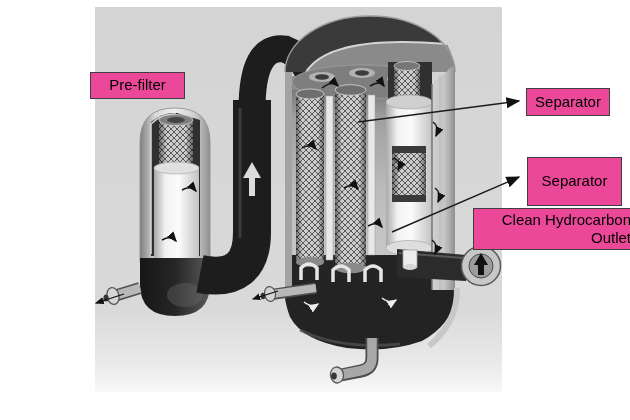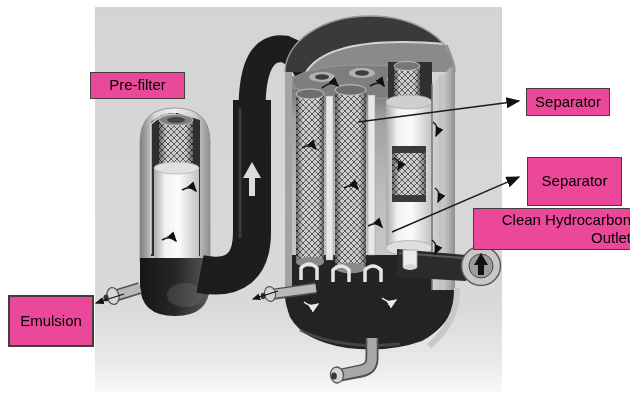--- a/index.html
+++ b/index.html
@@ -234,14 +234,13 @@
     <g stroke="#1a1a1a" stroke-width="1.4" fill="none">
       <path d="M358,122 L519,101" marker-end="url(#mk-lead)"></path>
       <path d="M392,232 L519,177" marker-end="url(#mk-lead)"></path>
     </g>
   </svg>
 
   <div class="label-box" id="lbl-prefilter">Pre-filter</div>
   <div class="label-box" id="lbl-coalescer">Separator</div>
   <div class="label-box" id="lbl-separator">Separator</div>
   <div class="label-box" id="lbl-clean">Clean Hydrocarbon Outlet</div>
-  <div class="label-box" id="lbl-emulsion">Emulsion</div>
 </div>
 
 </body></html>

